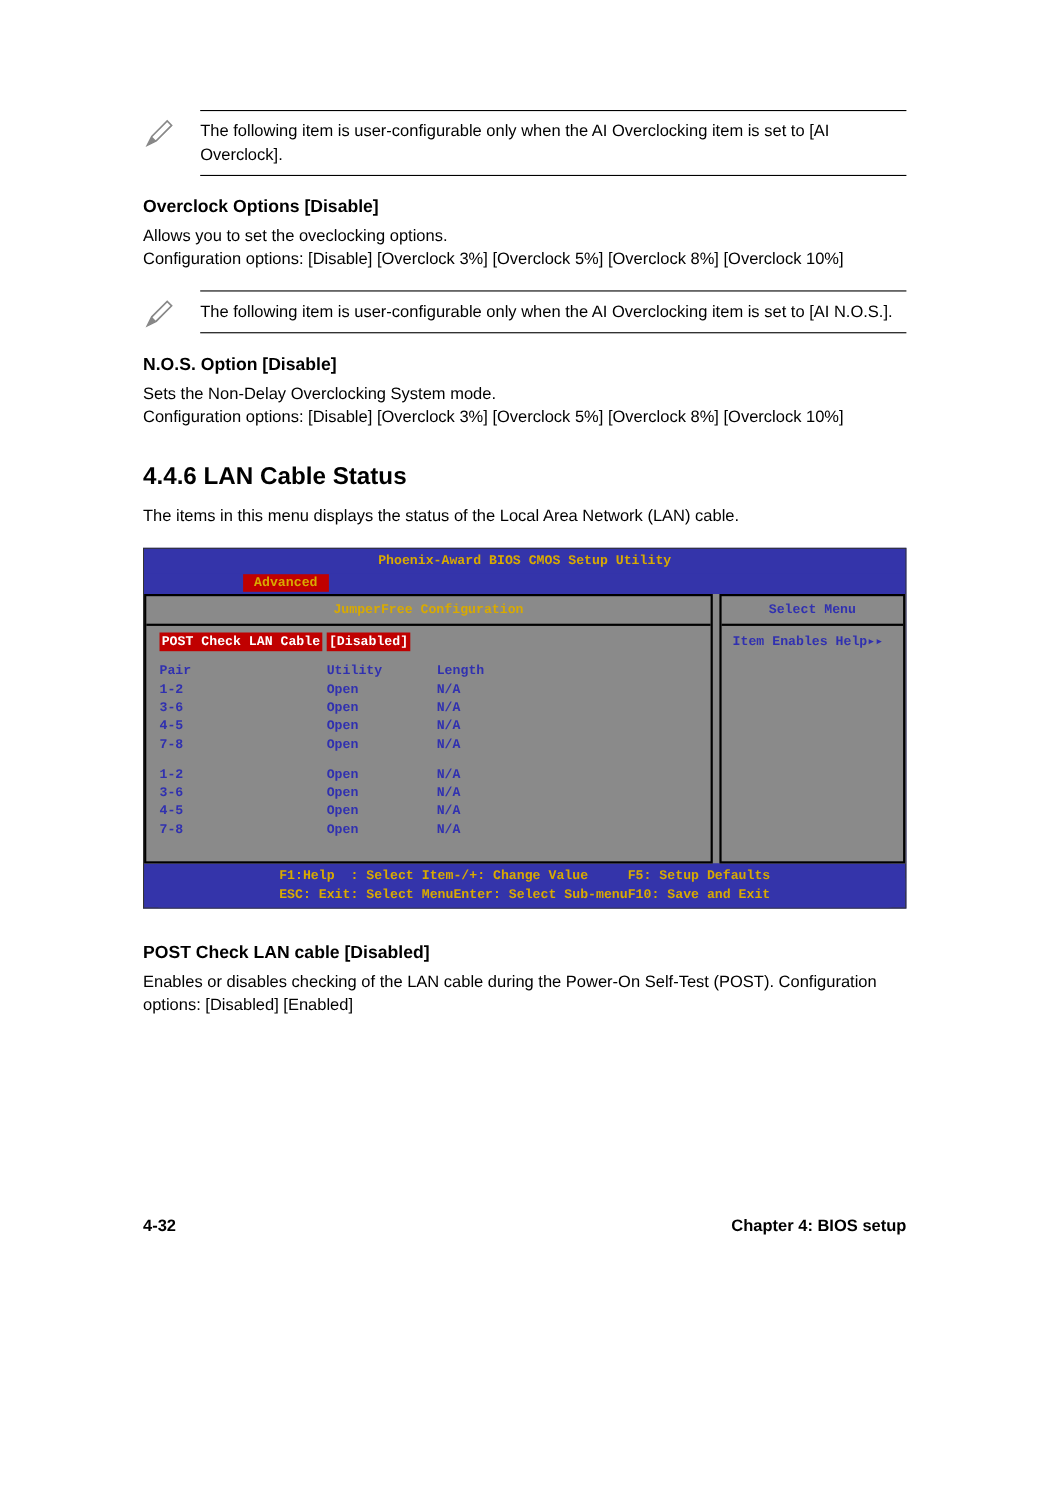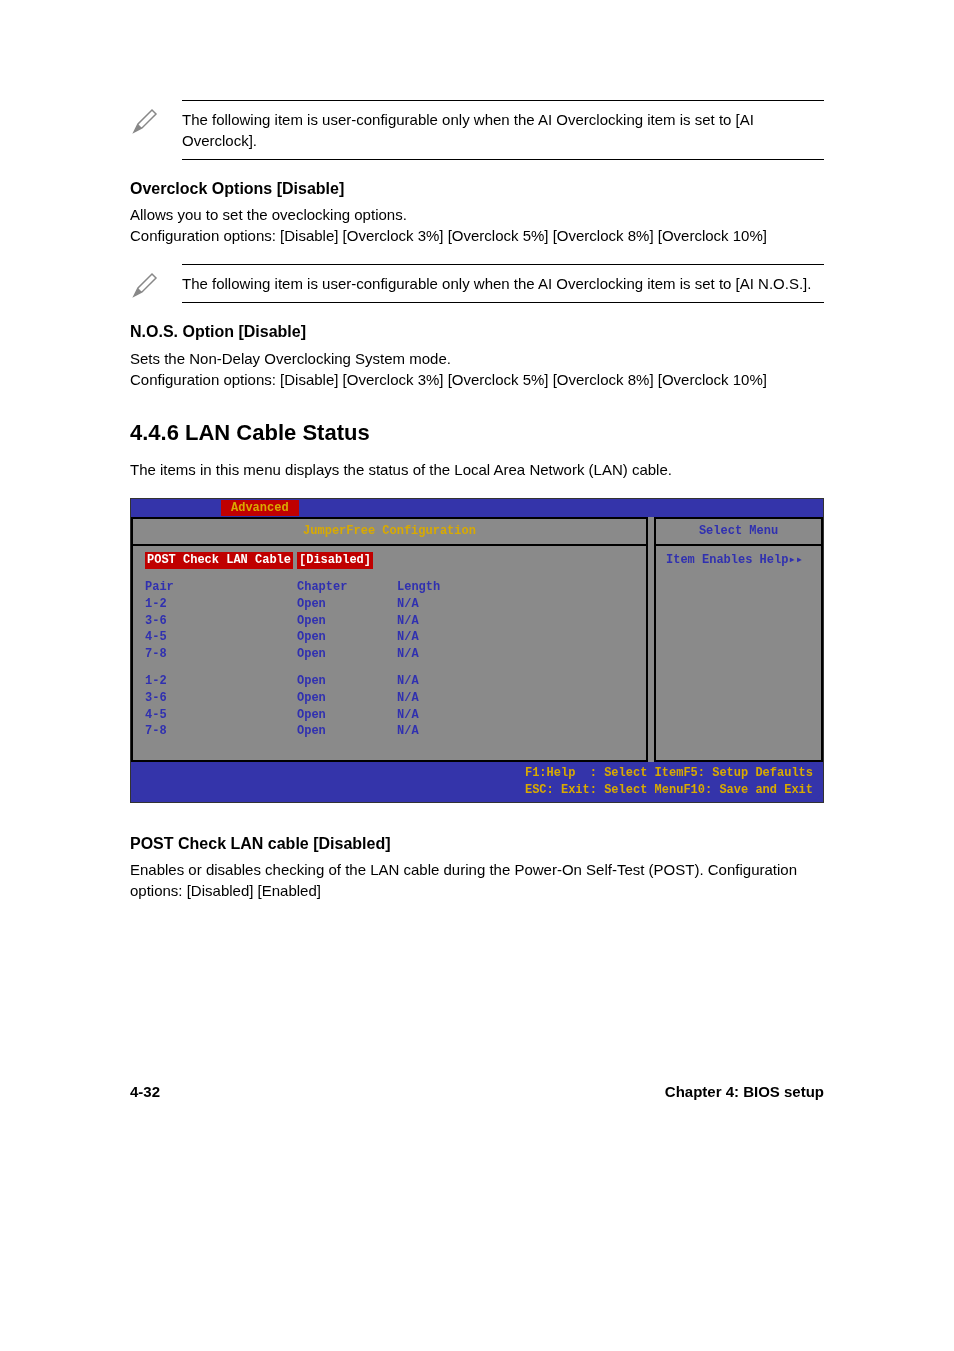--- a/index.html
+++ b/index.html
@@ -128,21 +128,21 @@
     .bios-right-header {
       color: #3030b0;
       margin-bottom: 10px;
     }
     .bios-footer {
       display: flex;
       background: #3434aa;
       color: #d9aa00;
       padding: 3px 10px;
       font-size: 12px;
-      justify-content: flex-end;
+      justify-content: center;
       border-radius: 16px;
     }
     .bios-footer-col {
       white-space: pre;
     }
     .page-footer {
       display: flex;
       justify-content: space-between;
       margin-top: 180px;
       font-weight: bold;
@@ -183,35 +183,36 @@
 <div class="heading-small">N.O.S. Option [Disable]</div>
 <div class="body-text">
   <span>Sets the Non-Delay Overclocking System mode.</span><br>
   <span>Configuration options: [Disable] [Overclock 3%] [Overclock 5%] [Overclock 8%] [Overclock 10%]</span>
 </div>
 
 <div class="heading-large">4.4.6   LAN Cable Status</div>
 <div class="body-text">The items in this menu displays the status of the Local Area Network (LAN) cable.</div>
 
 <div class="bios-screen">
+  <div class="bios-title">Phoenix-Award BIOS CMOS Setup Utility</div>
   <div class="bios-tab">
     <span>Advanced</span>
   </div>
   <div class="bios-body">
     <div class="bios-left">
       <div class="bios-left-title">JumperFree Configuration</div>
       <div class="bios-content">
         <div class="bios-content-row">
           <span class="bios-col1"><span class="bios-line-highlight">POST Check LAN Cable</span></span>
           <span class="bios-col2"><span class="bios-line-highlight">[Disabled]</span></span>
         </div>
         <div class="spacer"></div>
         <div class="bios-content-row blue-text">
           <span class="bios-col1">Pair</span>
-          <span class="bios-col2">Chapter</span>
+          <span class="bios-col2">Utility</span>
           <span class="bios-col3">Length</span>
         </div>
         <div id="rows1">
             <div class="bios-content-row blue-text">
               <span class="bios-col1">1-2</span>
               <span class="bios-col2">Open</span>
               <span class="bios-col3">N/A</span>
             </div>
             <div class="bios-content-row blue-text">
               <span class="bios-col1">3-6</span>
@@ -259,20 +260,22 @@
       <div class="bios-right-content">
         <div class="bios-right-header">Item Enables Help▸▸</div>
       </div>
     </div>
   </div>
   <div class="bios-footer">
     <div class="bios-footer-col"><span>F1:Help</span>
 <span>ESC: Exit</span></div>
     <div class="bios-footer-col"><span>: Select Item</span>
 <span>: Select Menu</span></div>
+    <div class="bios-footer-col"><span>-/+: Change Value</span>
+<span>Enter: Select Sub-menu</span></div>
     <div class="bios-footer-col" style="text-align:right"><span>F5: Setup Defaults</span>
 <span>F10: Save and Exit</span></div>
   </div>
 </div>
 
 <div class="heading-small">POST Check LAN cable [Disabled]</div>
 <div class="body-text">Enables or disables checking of the LAN cable during the Power-On Self-Test (POST). Configuration options: [Disabled] [Enabled]</div>
 
 <div class="page-footer">
   <span>4-32</span>

